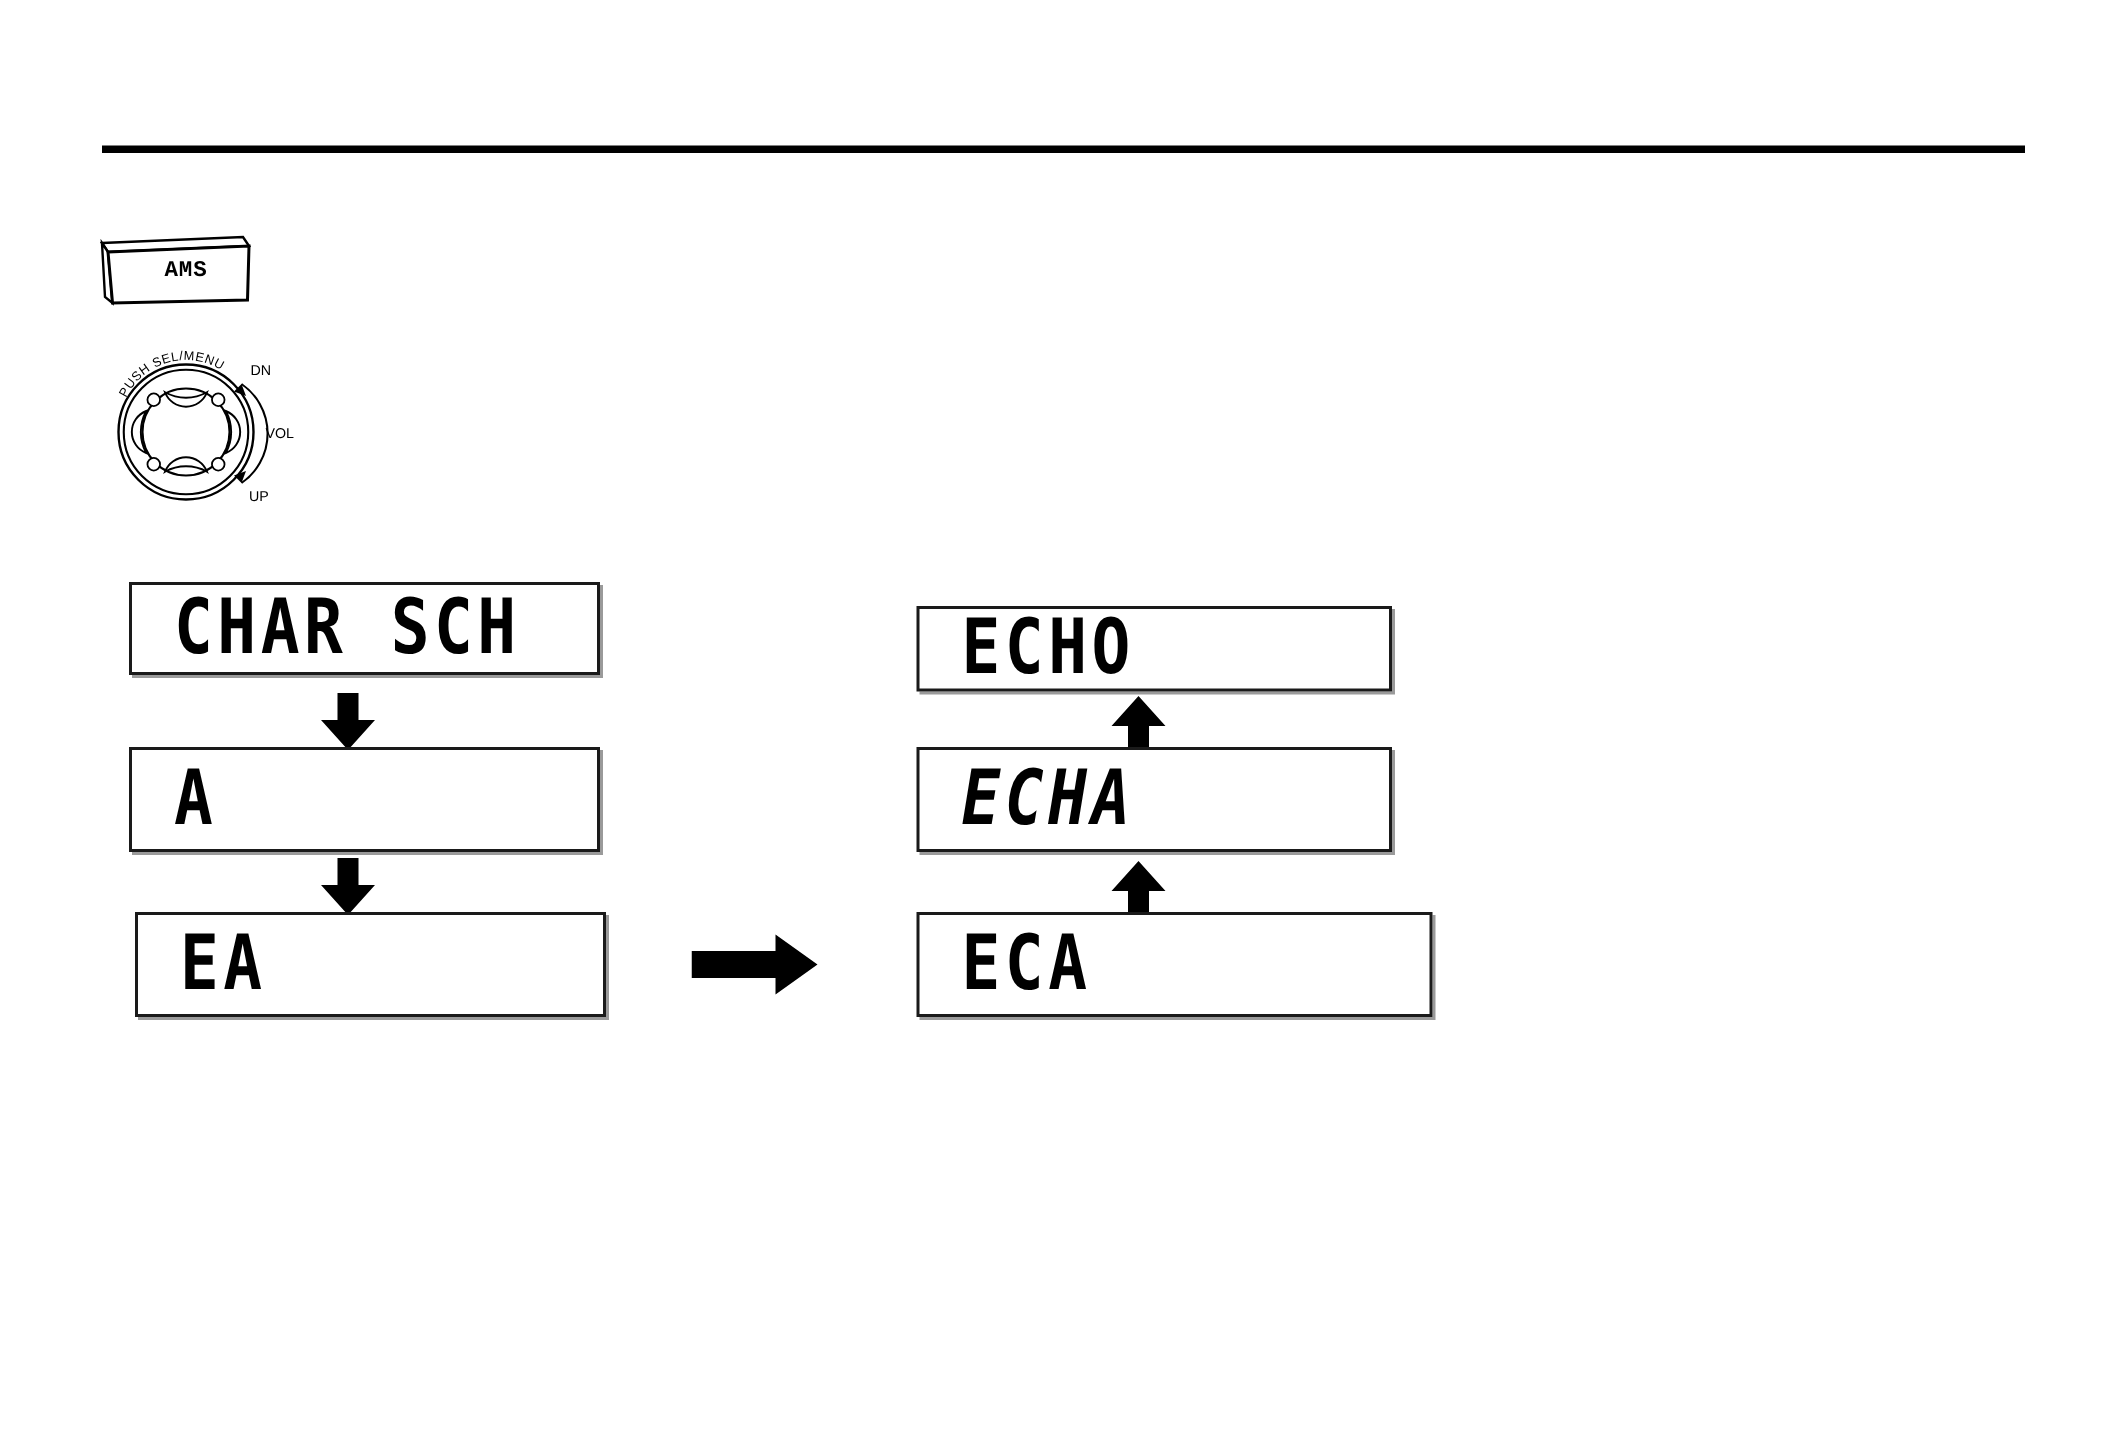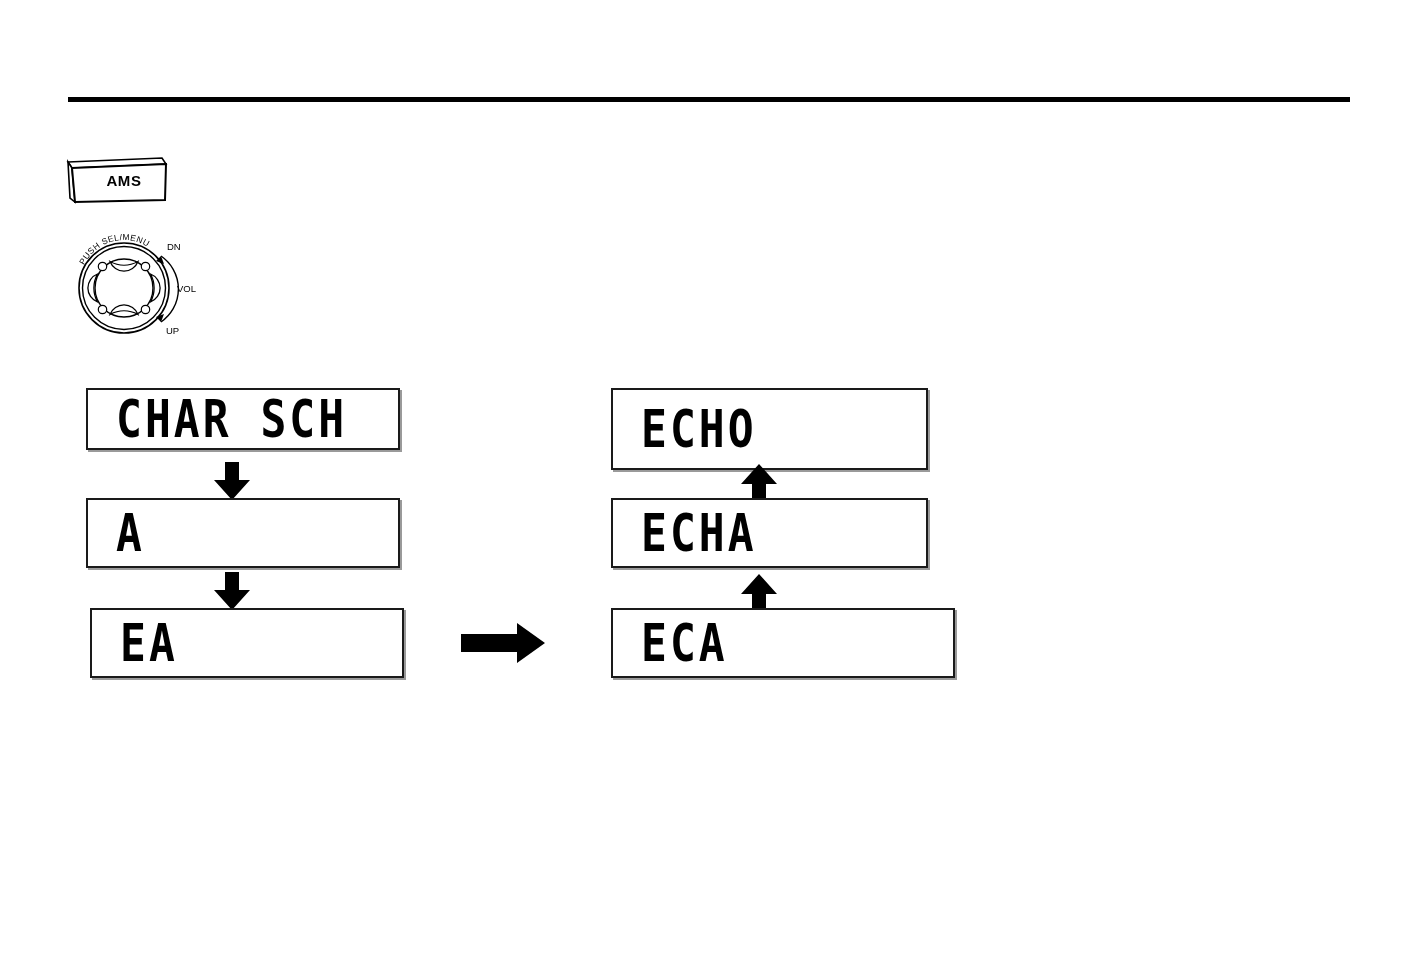--- a/index.html
+++ b/index.html
@@ -41,20 +41,21 @@
     height: 56px;
     display: flex;
     align-items: center;
     justify-content: center;
     padding-left: 12px;
     box-sizing: border-box;
     font-size: 15px;
     font-weight: bold;
     letter-spacing: 0.6px;
     color: #000;
+    font-family: Liberation Mono, monospace;
   }
 
   
   .dial-wrap {
     position: absolute;
     left: 64px;
     top: 226px;
     width: 135px;
     height: 122px;
   }
@@ -80,22 +81,22 @@
     transform: scaleY(1.18);
     transform-origin: left center;
     white-space: pre;
   }
 
   
   .box-l1 { left: 86px;  top: 388px; width: 314px; height: 62px; }
   .box-l2 { left: 86px;  top: 498px; width: 314px; height: 70px; }
   .box-l3 { left: 90px;  top: 608px; width: 314px; height: 70px; }
   
-  .box-r1 { left: 611px; top: 388px; width: 317px; height: 82px; }
-  .box-r2 { left: 611px; top: 498px; width: 317px; height: 70px; }
+  .box-r1 { left: 611px; top: 404px; width: 317px; height: 57px; }
+  .box-r2 { left: 611px; top: 498px; width: 317px; height: 70px; font-style: italic; }
   .box-r3 { left: 611px; top: 608px; width: 344px; height: 70px; }
 
   .arrow {
     position: absolute;
   }
   .arrow svg { display: block; }
   .arr-down-1 { left: 210px; top: 462px; }
   .arr-down-2 { left: 210px; top: 572px; }
   .arr-up-1   { left: 737px; top: 462px; }
   .arr-up-2   { left: 737px; top: 572px; }

